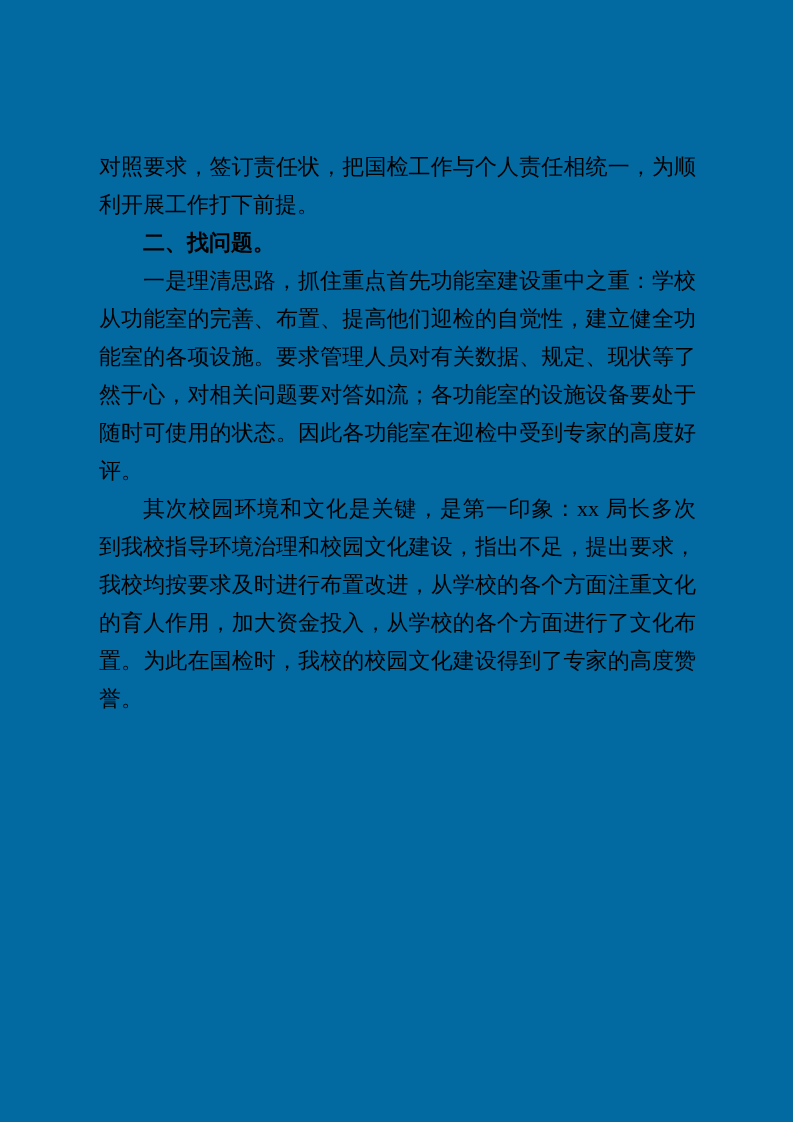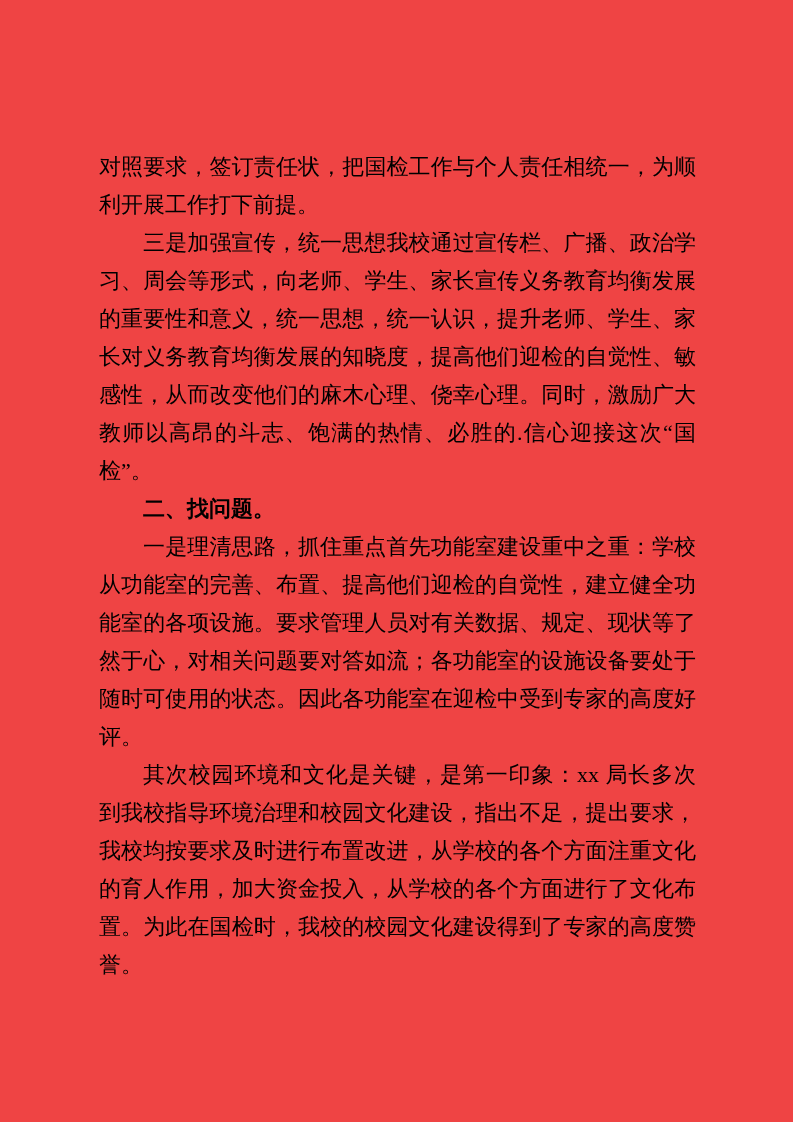--- a/index.html
+++ b/index.html
@@ -5,21 +5,21 @@
   
   html, body {
     margin: 0;
     padding: 0;
     background: #ffffff;
   }
   .page {
     position: relative;
     width: 793px;
     height: 1122px;
-    background: #ef4444;
+    background: #0369a1;
     overflow: hidden;
     font-family: "Liberation Serif", "DejaVu Serif", serif;
     color: #000000;
   }
   .textblock {
     position: absolute;
     left: 99px;
     top: 148px;
     width: 597px;
     font-size: 22px;
@@ -39,18 +39,17 @@
   .para.heading {
     font-weight: bold;
   }
 </style>
 </head>
 <body>
 
 <div class="page">
   <div class="textblock">
     <p class="para no-indent">对照要求，签订责任状，把国检工作与个人责任相统一，为顺利开展工作打下前提。</p>
-    <p class="para">三是加强宣传，统一思想我校通过宣传栏、广播、政治学习、周会等形式，向老师、学生、家长宣传义务教育均衡发展的重要性和意义，统一思想，统一认识，提升老师、学生、家长对义务教育均衡发展的知晓度，提高他们迎检的自觉性、敏感性，从而改变他们的麻木心理、侥幸心理。同时，激励广大教师以高昂的斗志、饱满的热情、必胜的.信心迎接这次“国检”。</p>
     <p class="para heading">二、找问题。</p>
     <p class="para">一是理清思路，抓住重点首先功能室建设重中之重：学校从功能室的完善、布置、提高他们迎检的自觉性，建立健全功能室的各项设施。要求管理人员对有关数据、规定、现状等了然于心，对相关问题要对答如流；各功能室的设施设备要处于随时可使用的状态。因此各功能室在迎检中受到专家的高度好评。</p>
     <p class="para">其次校园环境和文化是关键，是第一印象：xx 局长多次到我校指导环境治理和校园文化建设，指出不足，提出要求，我校均按要求及时进行布置改进，从学校的各个方面注重文化的育人作用，加大资金投入，从学校的各个方面进行了文化布置。为此在国检时，我校的校园文化建设得到了专家的高度赞誉。</p>
   </div>
 </div>
 
 </body></html>

